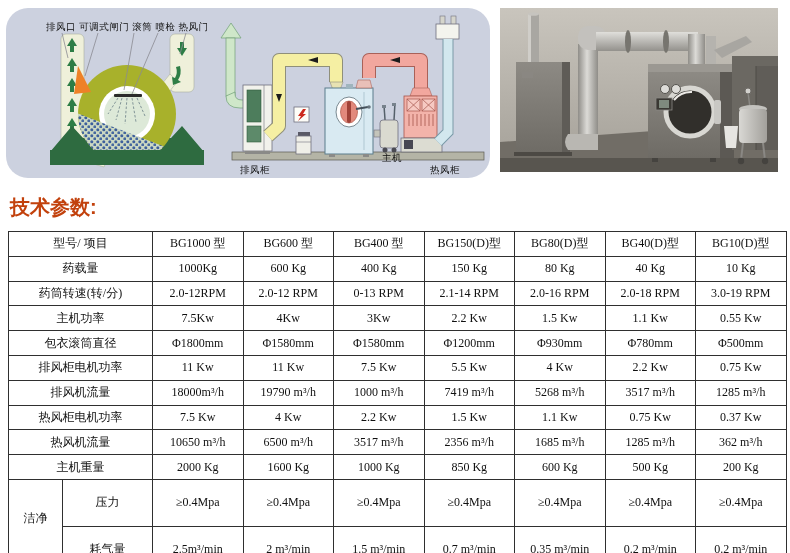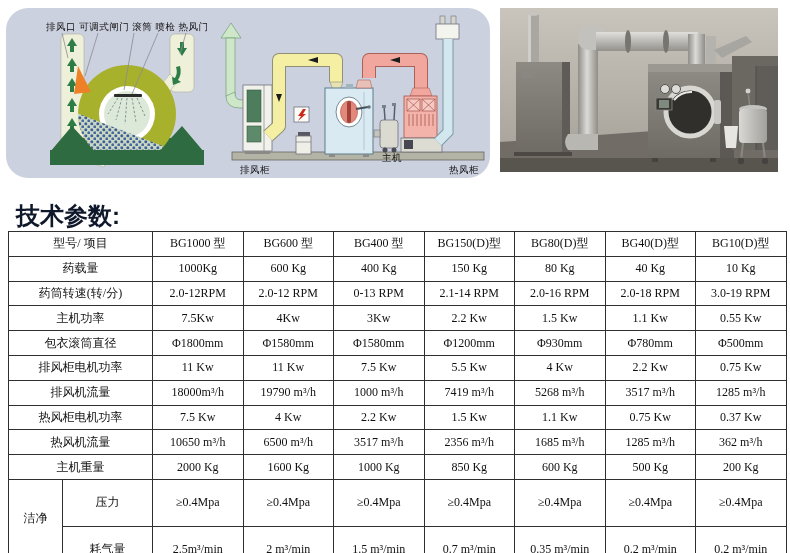--- a/index.html
+++ b/index.html
@@ -10,22 +10,22 @@
   .diagram-panel{position:absolute;left:6px;top:8px;width:484px;height:170px;
                  background:#ccd1df;border-radius:22px;}
   .diagram-panel svg{position:absolute;left:0;top:0;}
   .dg-label{position:absolute;font-weight:normal;font-size:9.5px;color:#101010;white-space:nowrap;
             font-family:"Liberation Sans","DejaVu Sans",sans-serif;letter-spacing:0.5px;}
 
   
   .photo{position:absolute;left:500px;top:8px;width:278px;height:164px;overflow:hidden;}
 
   
-  .section-title{position:absolute;left:10px;top:194px;margin:6px;font-size:24px;font-weight:bold;
-                 color:#0f172a;font-family:"Liberation Sans","DejaVu Sans",sans-serif;}
+  .section-title{position:absolute;left:10px;top:194px;margin:0;font-size:20px;font-weight:bold;
+                 color:#c2410c;font-family:"Liberation Sans","DejaVu Sans",sans-serif;}
 
   
   .spec{position:absolute;left:8px;top:231px;width:777px;border-collapse:collapse;
         table-layout:fixed;font-family:"Liberation Serif","DejaVu Serif",serif;
         font-size:12px;color:#101010;}
   .spec th,.spec td{border:1.6px solid #2f2f2f;text-align:center;vertical-align:middle;
                     height:23.8px;padding:0 1px;font-weight:normal;overflow:hidden;}
   .clean-air-group div{line-height:1.35;margin-top:30px;}
 </style>
 </head>
@@ -203,21 +203,21 @@
           <rect x="430" y="16" width="23" height="15" fill="#f4f4ee" stroke="#70707e" stroke-width="0.8"></rect>
           <path d="M442,31 V124 L432,134" fill="none" stroke="#7a9aa8" stroke-width="11"></path>
           <path d="M442,31 V124 L432,134" fill="none" stroke="#d2e7ee" stroke-width="9"></path>
         </g>
       </g>
     </svg>
 
     <span class="dg-label" style="left:40px;top:13px;">排风口 可调式闸门 滚筒 喷枪 热风门</span>
     <span class="dg-label" style="left:234px;top:156px;">排风柜</span>
     <span class="dg-label" style="left:332px;top:144px;margin-left:44px;">主机</span>
-    <span class="dg-label" style="left:443px;top:156px;">热风柜</span>
+    <span class="dg-label" style="left:424px;top:156px;">热风柜</span>
   </div>
 
   <div class="photo">
     <svg width="278" height="164" viewBox="0 0 278 164">
       <defs>
         <linearGradient id="wallGrad" x1="0" y1="0" x2="0" y2="1">
           <stop offset="0" stop-color="#c9c5bd"></stop>
             <stop offset="1" stop-color="#a9a59d"></stop>
         </linearGradient>
         <linearGradient id="pipeV" x1="0" y1="0" x2="1" y2="0">

